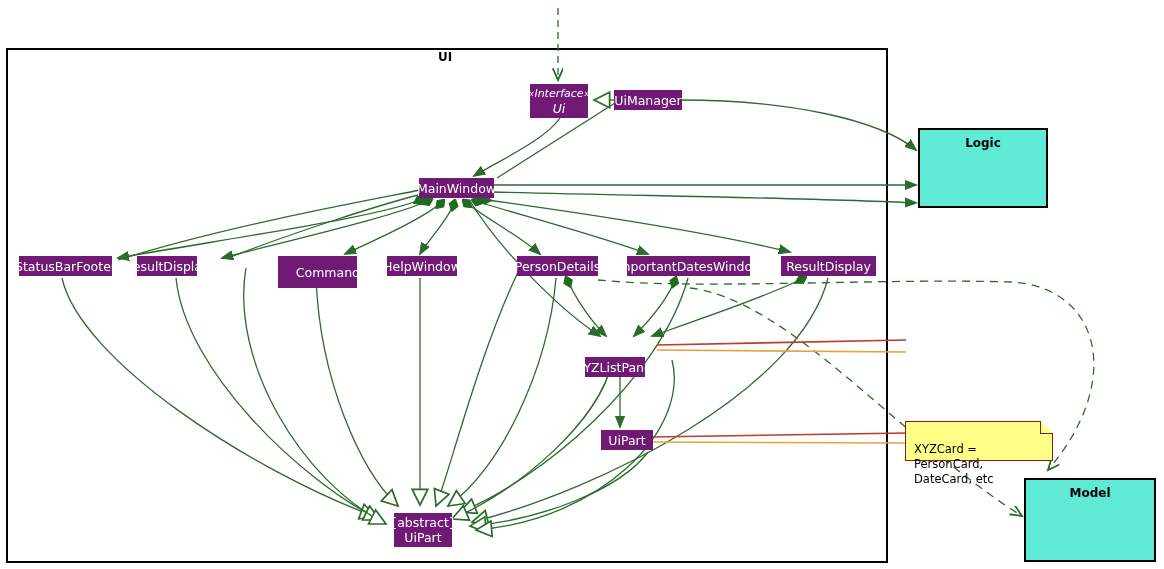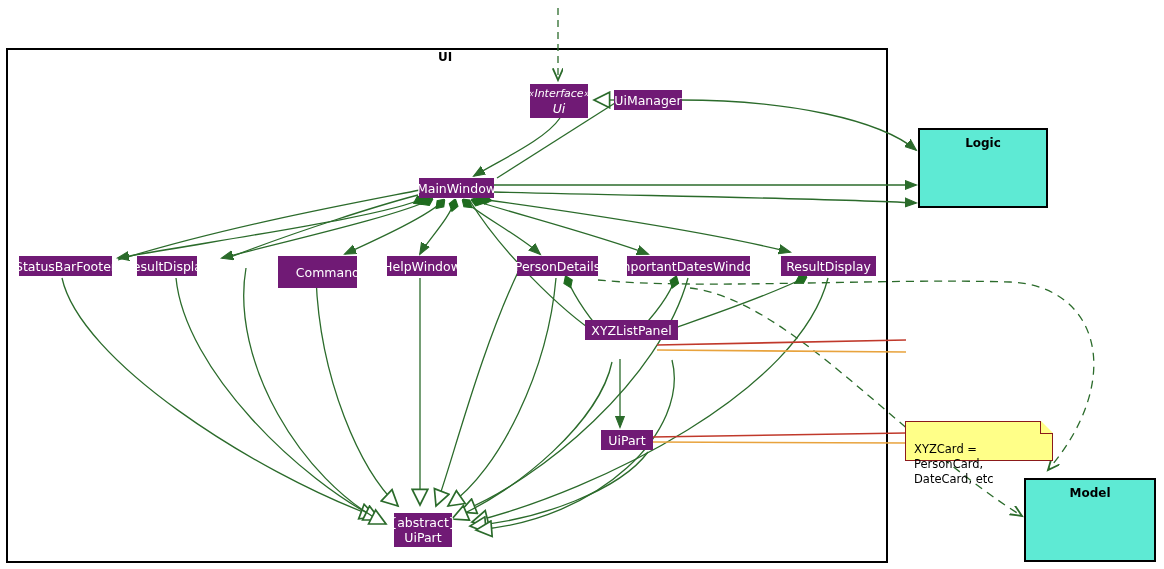--- a/index.html
+++ b/index.html
@@ -237,21 +237,21 @@
   </div>
 
   <div class="cls" style="left:627px; top:256px; width:123px; height:20px;">
     <span>ImportantDatesWindow</span>
   </div>
 
   <div class="cls" style="left:781px; top:256px; width:95px; height:20px;">
     <span>ResultDisplay</span>
   </div>
 
-  <div class="cls" style="left:585px; top:320px; width:93px; height:20px;">
+  <div class="cls" style="left:585px; top:357px; width:60px; height:20px;">
     <span>XYZListPanel</span>
   </div>
 
   <div class="cls" style="left:601px; top:430px; width:52px; height:20px;">
     <span>UiPart</span>
   </div>
 
   <div class="cls" style="left:394px; top:513px; width:58px; height:34px;">
     <span>{abstract}</span>
     <span>UiPart</span>

